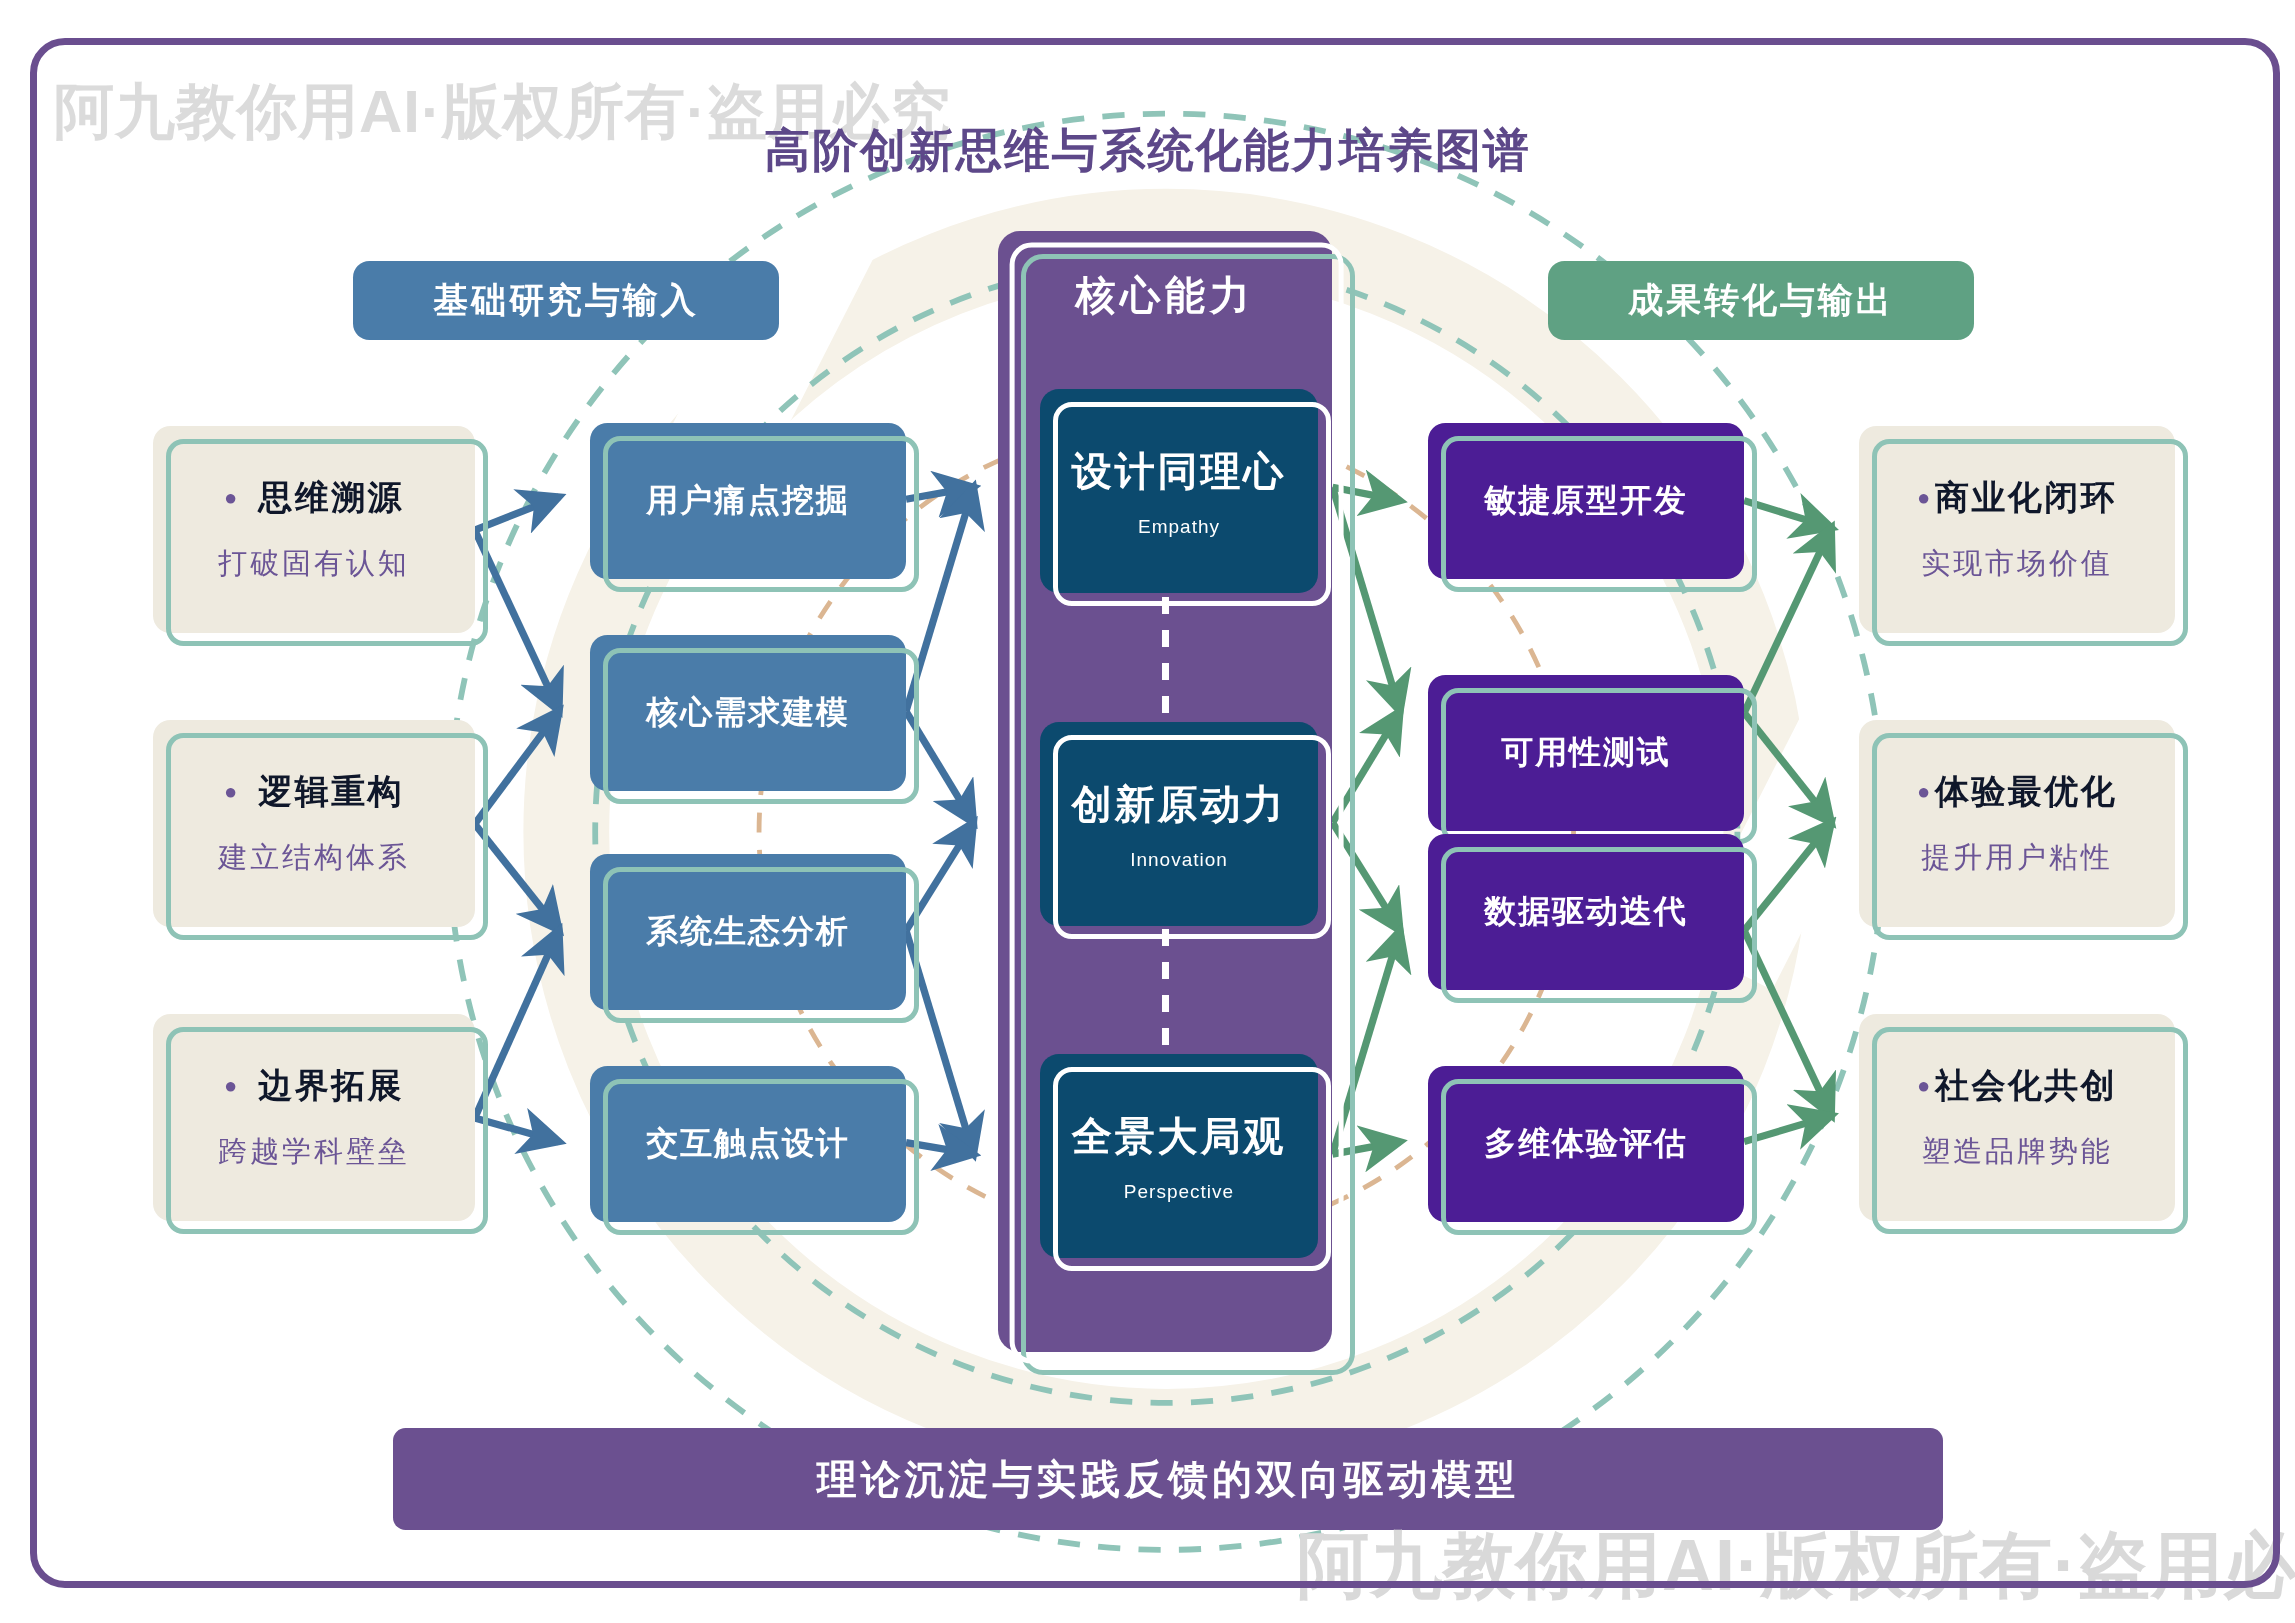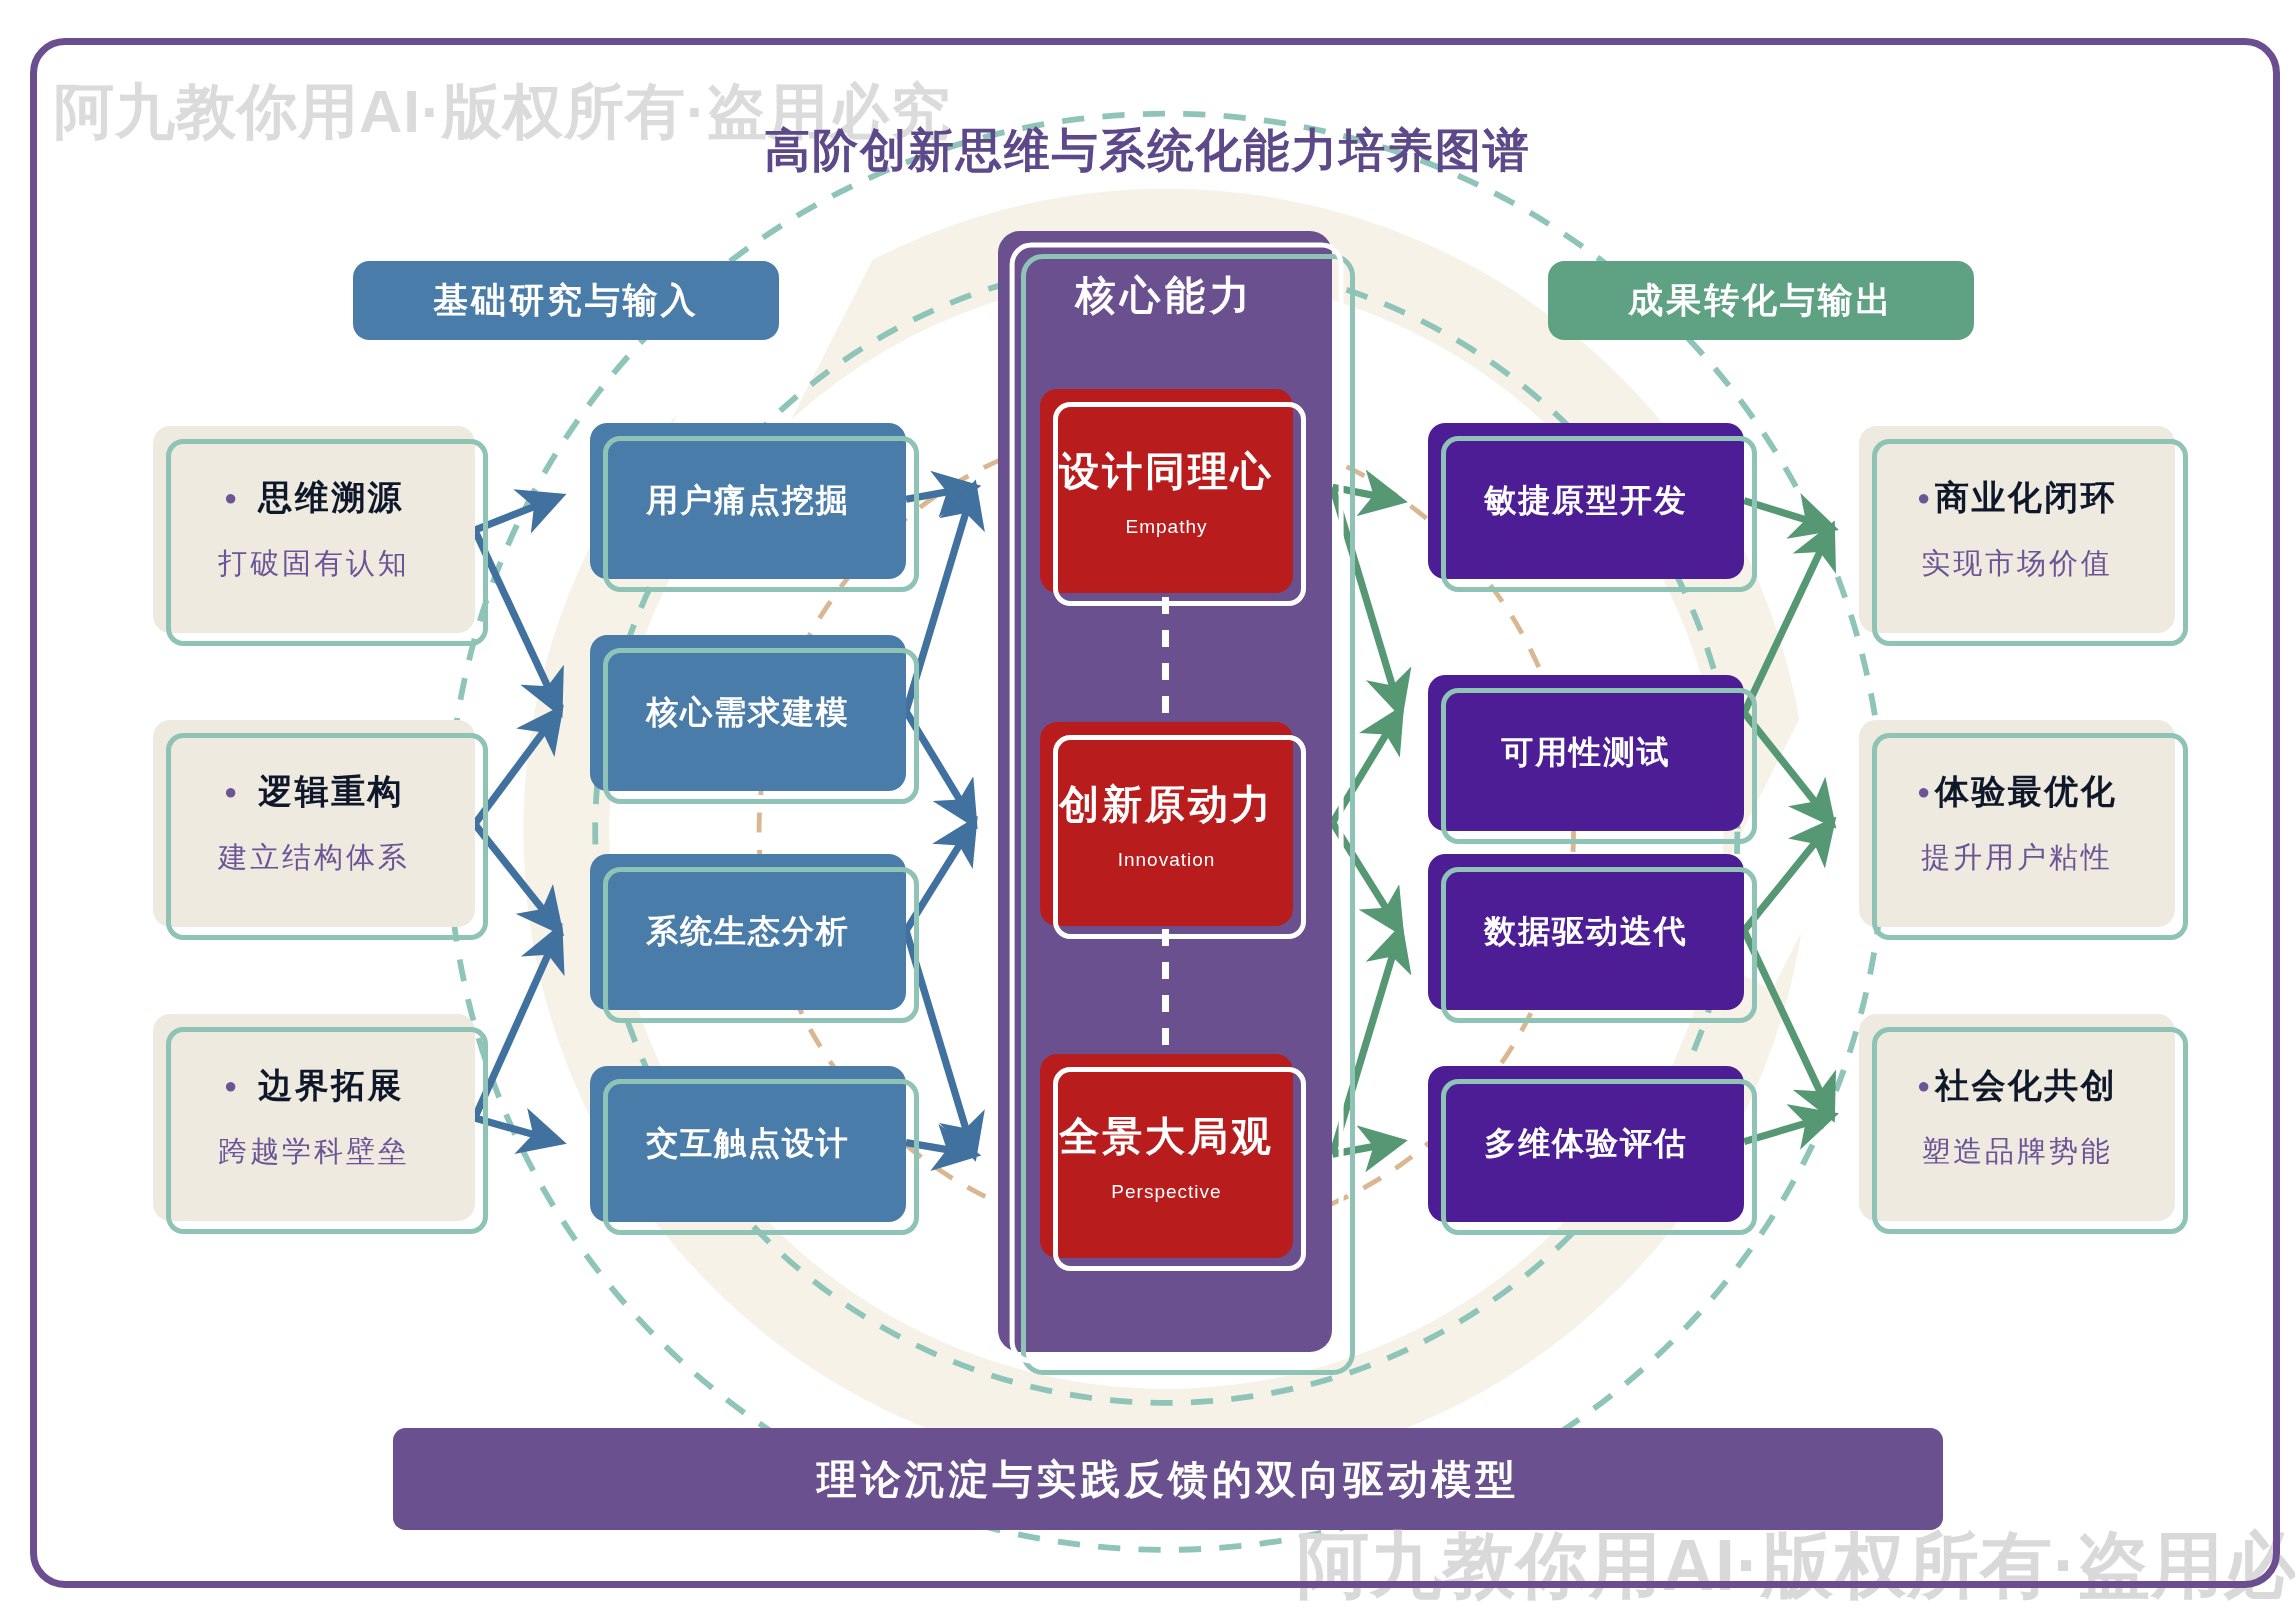--- a/index.html
+++ b/index.html
@@ -71,23 +71,24 @@
   }
   .core-panel::after{
     content:"";position:absolute;inset:0;border:5.3px solid #8EC3B6;
     border-radius:inherit;transform:translate(23px,23px);z-index:-2;
   }
   .core-header{
     position:absolute;left:998px;top:268px;width:334px;text-align:center;
     color:#fff;font-size:40px;font-weight:700;letter-spacing:4.8px;z-index:12;
   }
   .tan{
-    left:1040px;width:253px;height:204px;background:#b91c1c;
+    left:1040px;width:278px;height:204px;background:#0c4a6e;
     display:flex;flex-direction:column;align-items:center;justify-content:center;gap:16.4px;
     z-index:12;
+    border-radius:19px;
   }
   .tt{font-size:40px;font-weight:700;color:#fff;letter-spacing:2.9px;white-space:nowrap;}
   .ts{font-size:19px;font-weight:400;color:#fff;letter-spacing:1px;}
   .core-dash{
     position:absolute;left:1162px;width:6.7px;z-index:12;
     background-image:repeating-linear-gradient(to bottom,#ffffff 0 17.4px,transparent 17.4px 33px);
   }
   
   .footer-bar{
     position:absolute;left:393px;top:1428px;width:1550px;height:102px;
@@ -207,21 +208,21 @@
 
 <div class="core-dash" style="top:597px;height:121px;"></div>
 <div class="core-dash" style="top:929px;height:121px;"></div>
 
 <div class="card proc green outline-teal" style="left:1428px;top:423px;">
     <span>敏捷原型开发</span>
   </div>
 <div class="card proc green outline-teal" style="left:1428px;top:635px;margin-top:40px;">
     <span>可用性测试</span>
   </div>
-<div class="card proc green outline-teal" style="left:1428px;top:854px;">
+<div class="card proc green outline-teal" style="left:1428px;top:834px;">
     <span>数据驱动迭代</span>
   </div>
 <div class="card proc green outline-teal" style="left:1428px;top:1066px;">
     <span>多维体验评估</span>
   </div>
 
 <div class="card beige outline-teal" style="left:1859px;top:426px;width:316px;">
   <div class="bt-row tight">
     <span class="bullet">●</span>
     <span class="bt">商业化闭环</span>

